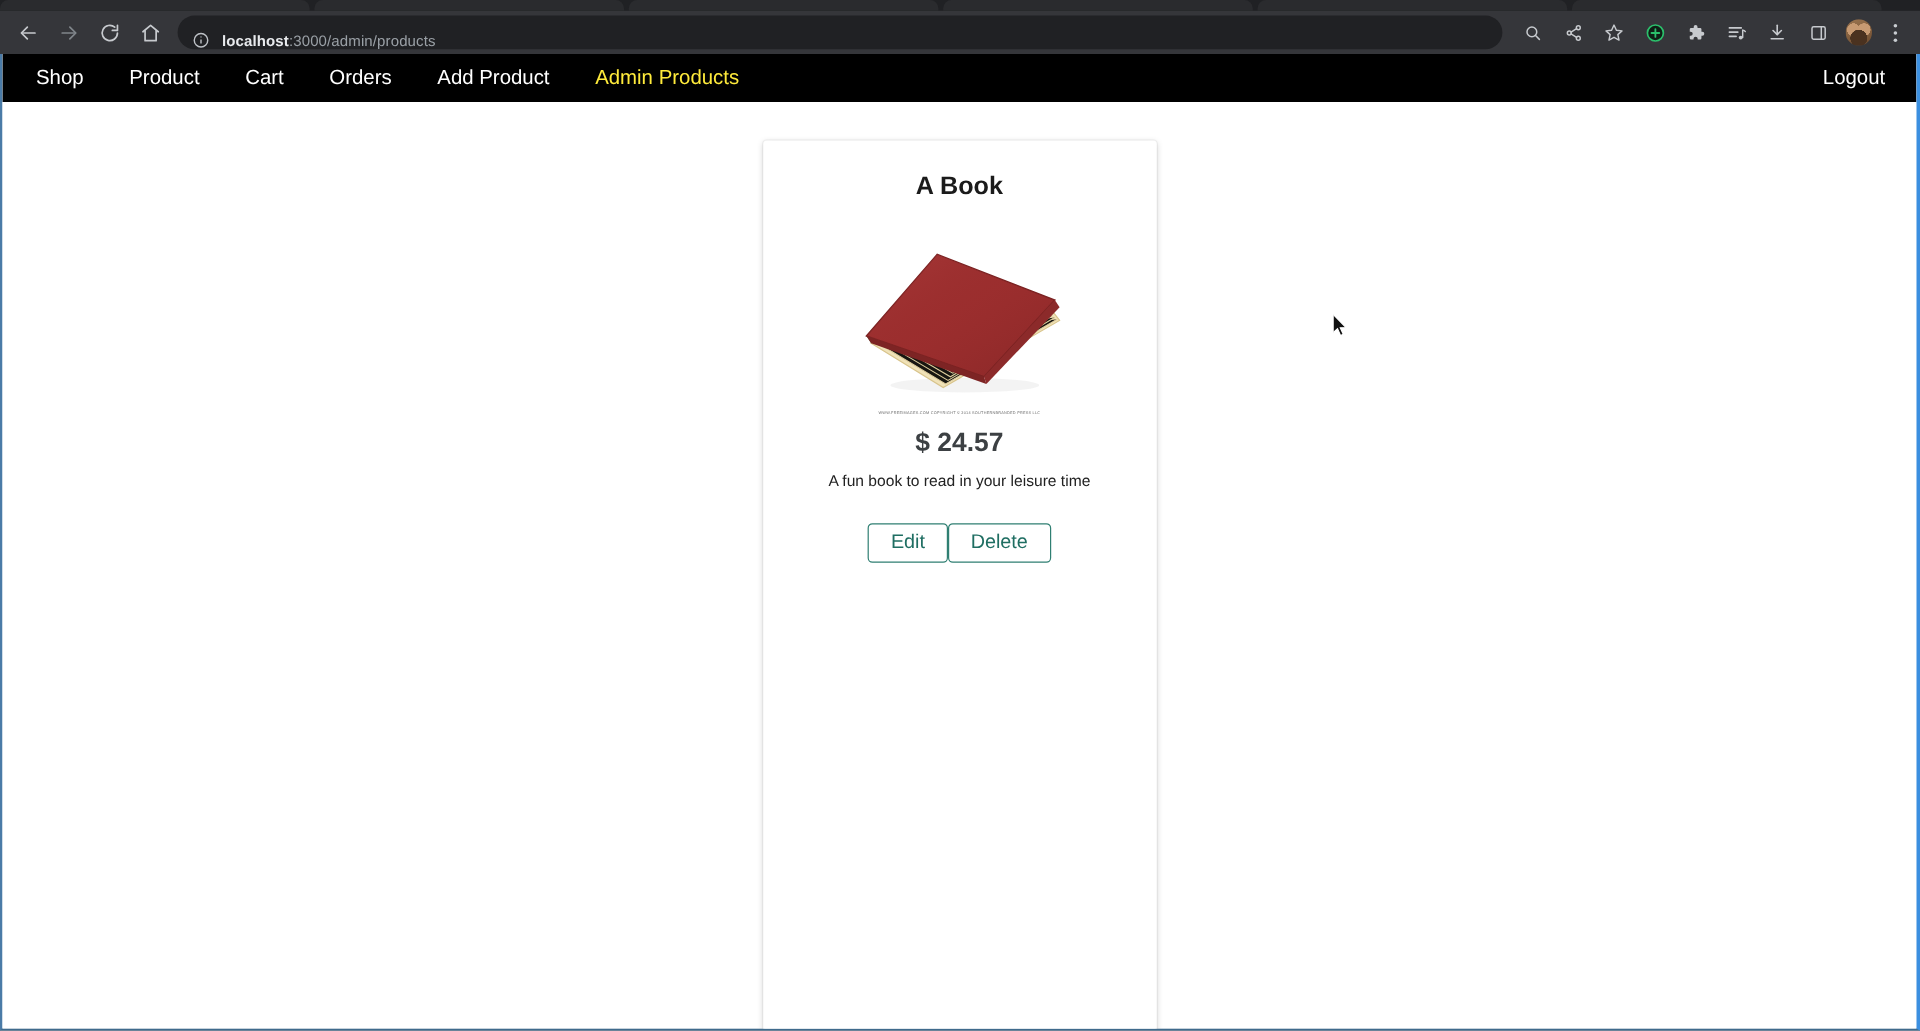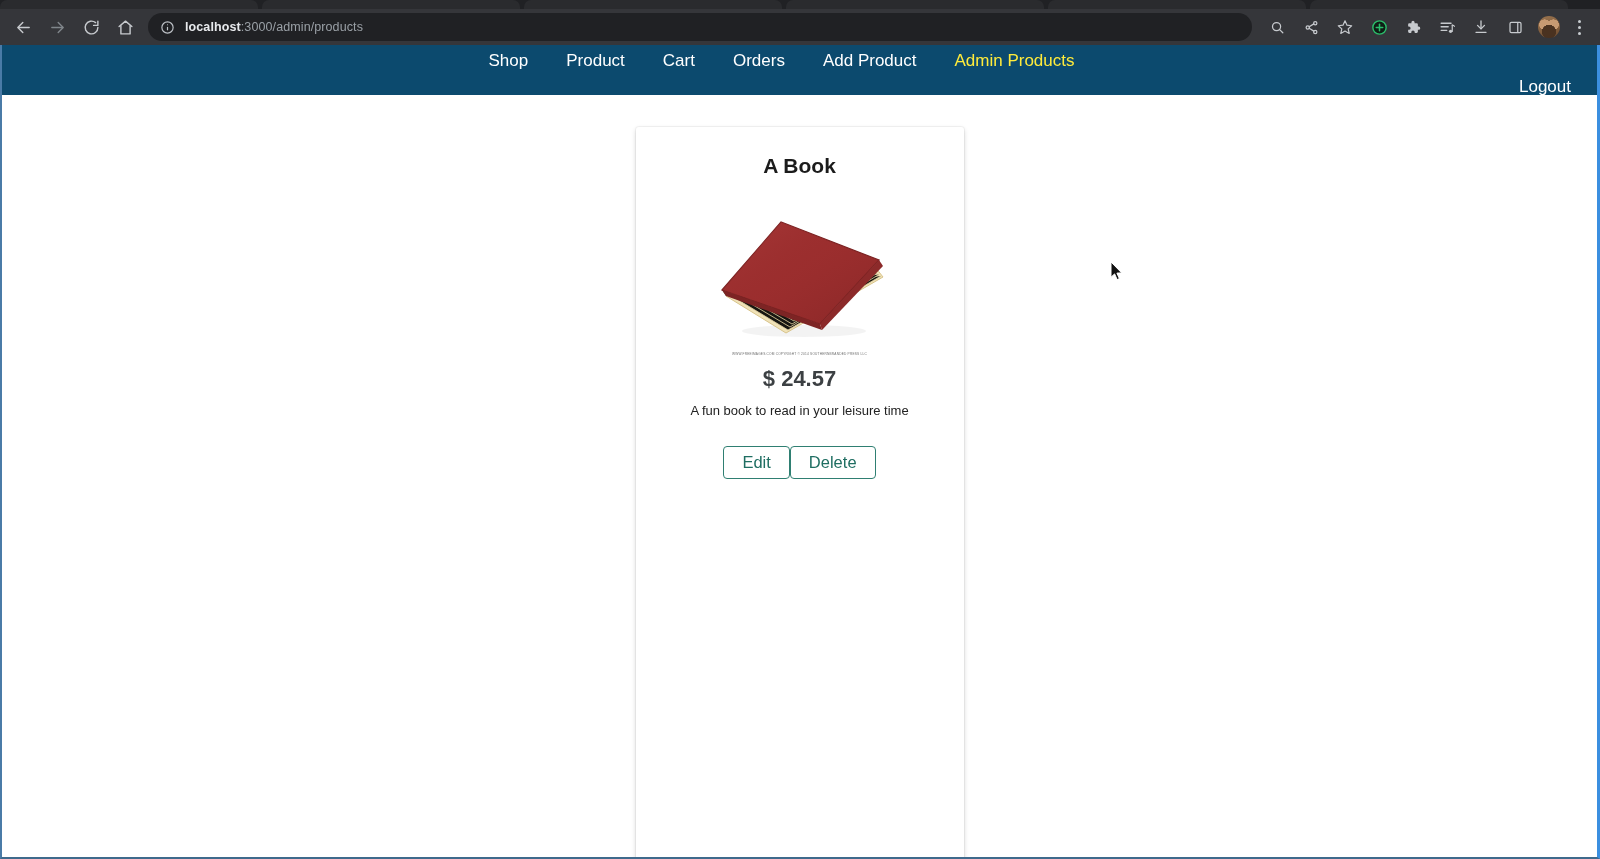--- a/index.html
+++ b/index.html
@@ -53,21 +53,21 @@
     cursor: pointer;
   }
   .nav-btn svg { display: block; }
 
   #omnibox {
     flex: 1 1 auto;
     height: 28px;
     background: #202124;
     border-radius: 14px;
     display: flex;
-    align-items: center;
+    align-items: flex-end;
     padding: 0 12px;
     margin-left: 6px;
     margin-right: 8px;
     min-width: 0;
     max-width: 1165px;
     cursor: text;
   }
   #omnibox .info-icon { flex: 0 0 16px; margin-right: 9px; display:flex; }
   #url-text {
     font-size: 12.5px;
@@ -118,27 +118,26 @@
     background: #ffffff;
     position: relative;
     border-left: 2px solid #4a7ba7;
     border-right: 3px solid #3b8fe0;
     border-bottom: 2px solid #3f6a8c;
     overflow: hidden;
   }
 
   
   #site-nav {
-    height: 50px;
-    background: #0c4a6e;
+    height: 40px;
+    background: #000000;
     display: flex;
     align-items: center;
     padding: 0 26px 0 28px;
     width: 100%;
-    flex-direction: column;
   }
   #nav-left { display: flex; align-items: center; gap: 0px; }
   .nav-link {
     color: #ffffff;
     font-size: 17px;
     text-decoration: none;
     padding: 6px 0;
     margin-right: 38px;
     white-space: nowrap;
     cursor: pointer;

